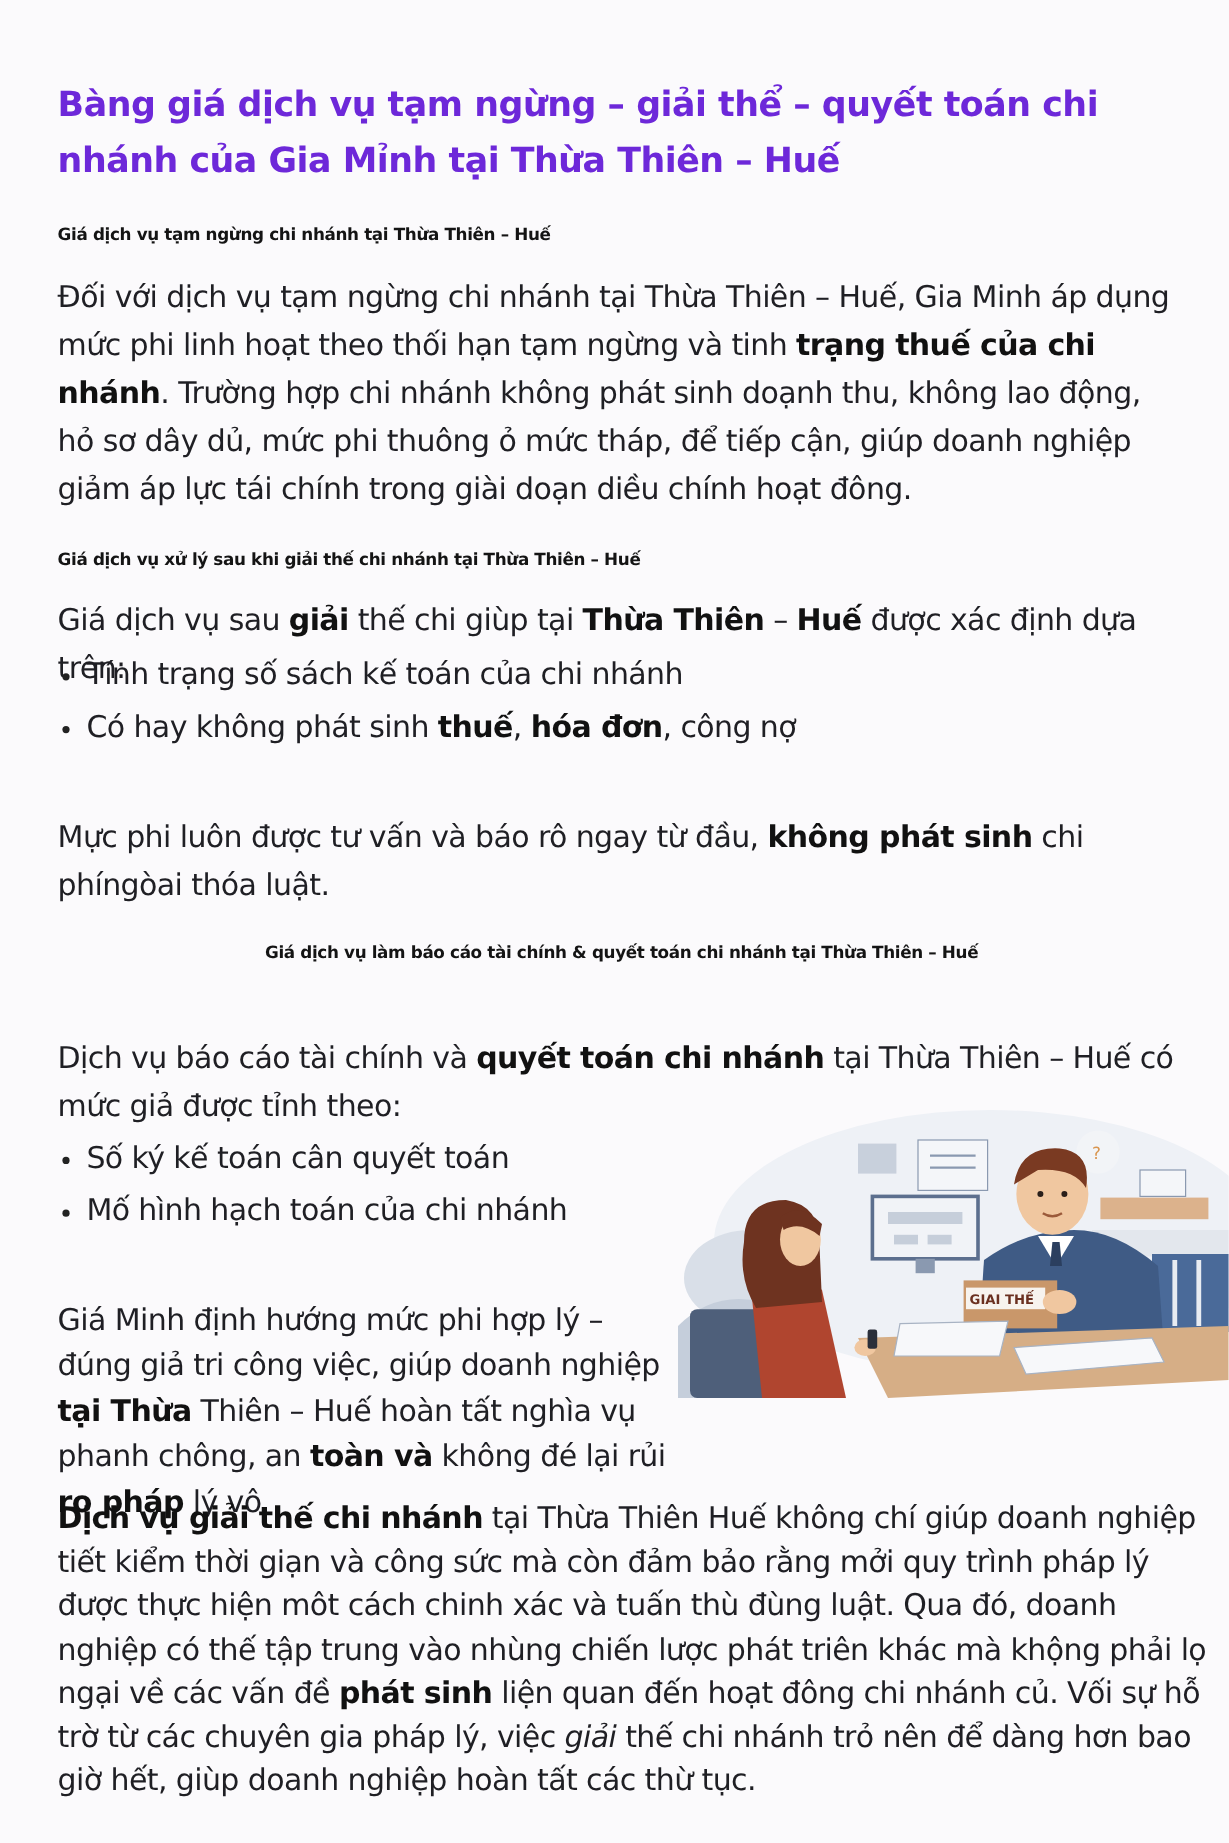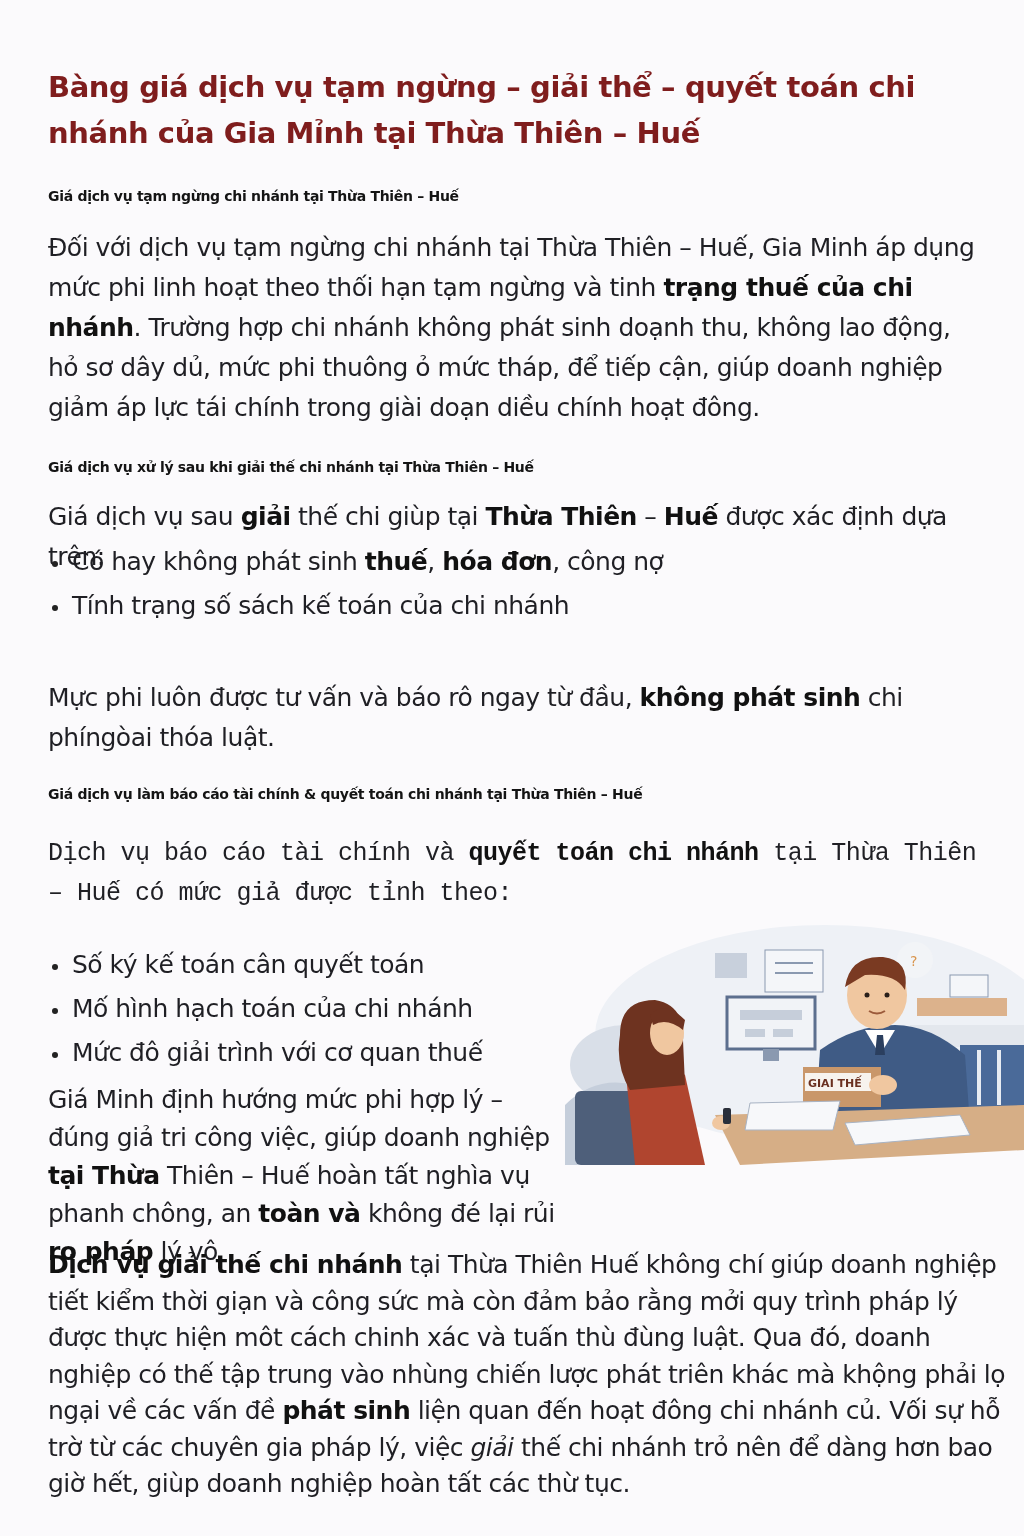--- a/index.html
+++ b/index.html
@@ -1,48 +1,47 @@
 <!DOCTYPE html>
 <html><head>
 <meta charset="utf-8">
 <style>
   * { box-sizing: border-box; margin: 0; padding: 0; }
   html, body { width: 1024px; height: 1536px; background: #fbfafc; overflow: hidden; }
   body { font-family: "DejaVu Sans", "Liberation Sans", sans-serif; color: #1b1b1f; position: relative; }
-  h1 { position: absolute; left: 48px; top: 64px; width: 900px; font-size: 29px; line-height: 46px; font-weight: bold; letter-spacing: -0.4px; color: #7f1d1d; }
+  h1 { position: absolute; left: 48px; top: 64px; width: 900px; font-size: 29px; line-height: 46px; font-weight: bold; letter-spacing: -0.4px; color: #6d28d9; }
   h2 { position: absolute; left: 48px; font-size: 14px; line-height: 36px; font-weight: bold; letter-spacing: -0.3px; color: #141414; }
   p, ul { position: absolute; left: 48px; font-size: 25px; line-height: 40px; letter-spacing: -0.5px; color: #1f1f24; }
   p b, li b { font-weight: bold; color: #111; }
   ul { list-style: none; }
   ul li { position: relative; padding-left: 24px; height: 44px; line-height: 40px; }
   ul li::before { content: ""; position: absolute; left: 4px; top: 19px; width: 6px; height: 6px; border-radius: 50%; background: #222; }
   .illus { position: absolute; left: 565px; top: 925px; width: 459px; height: 240px; }
 </style>
 </head>
 <body>
 
 <h1>Bàng giá dịch vụ tạm ngừng – giải thể – quyết toán chi nhánh của Gia Mỉnh tại Thừa Thiên – Huế</h1>
 
 <h2 style="top:178px;">Giá dịch vụ tạm ngừng chi nhánh tại Thừa Thiên – Huế</h2>
 <p style="top:228px; width:940px;"><span>Đối với dịch vụ tạm ngừng chi nhánh tại Thừa Thiên – Huế, Gia Minh áp dụng mức phi linh hoạt theo thối hạn tạm ngừng và tinh </span><b>trạng thuế của chi nhánh</b><span>. Trường hợp chi nhánh không phát sinh doạnh thu, không lao động, hỏ sơ dây dủ, mức phi thuông ỏ mức tháp, để tiếp cận, giúp doanh nghiệp giảm áp lực tái chính trong giài doạn diều chính hoạt đông.</span></p>
 
 <h2 style="top:449px;text-align:right;">Giá dịch vụ xử lý sau khi giải thế chi nhánh tại Thừa Thiên – Huế</h2>
 <p style="top:497px; width:960px;"><span>Giá dịch vụ sau </span><b>giải</b><span> thế chi giùp tại </span><b>Thừa Thiên</b><span> – </span><b>Huế</b><span> được xác định dựa trên:</span></p>
 <ul style="top:542px; width:900px;">
+  <li>Tính trạng số sách kế toán của chi nhánh</li>
   <li><span>Có hay không phát sinh </span><b>thuế</b><span>, </span><b>hóa đơn</b><span>, công nợ</span></li>
-  <li>Tính trạng số sách kế toán của chi nhánh</li>
 </ul>
 <p style="top:678px; width:930px;"><span>Mực phi luôn được tư vấn và báo rô ngay từ đầu, </span><b>không phát sinh</b><span> chi phíngòai thóa luật.</span></p>
 
-<h2 style="top:776px; width:940px;">Giá dịch vụ làm báo cáo tài chính &amp; quyết toán chi nhánh tại Thừa Thiên – Huế</h2>
-<p style="top:834px; width:940px;font-family:Liberation Mono, monospace;"><span>Dịch vụ báo cáo tài chính và </span><b>quyết toán chi nhánh</b><span> tại Thừa Thiên – Huế có mức giả được tỉnh theo:</span></p>
+<h2 style="top:776px; width:940px;text-align:center;">Giá dịch vụ làm báo cáo tài chính &amp; quyết toán chi nhánh tại Thừa Thiên – Huế</h2>
+<p style="top:862px; width:940px;"><span>Dịch vụ báo cáo tài chính và </span><b>quyết toán chi nhánh</b><span> tại Thừa Thiên – Huế có mức giả được tỉnh theo:</span></p>
 <ul style="top:945px; width:520px;">
   <li>Số ký kế toán cân quyết toán</li>
   <li>Mố hình hạch toán của chi nhánh</li>
-  <li>Mức đô giải trình với cơ quan thuế</li>
 </ul>
 <p style="top:1081px; width:520px; line-height:38px;"><span>Giá Minh định hướng mức phi hợp lý – đúng giả tri công việc, giúp doanh nghiệp </span><b>tại Thừa</b><span> Thiên – Huế hoàn tất nghìa vụ phanh chông, an </span><b>toàn và</b><span> không đé lại rủi </span><b>ro pháp</b><span>  lý vô</span></p>
 
 <div class="illus">
   <svg width="459" height="240" viewBox="0 0 459 240" xmlns="http://www.w3.org/2000/svg">
     <ellipse cx="260" cy="110" rx="230" ry="110" fill="#eef1f6"></ellipse>
     <ellipse cx="60" cy="140" rx="55" ry="40" fill="#d9dfe8"></ellipse>
     <rect x="150" y="28" width="32" height="25" fill="#c8d0dc"></rect>
     <rect x="200" y="25" width="58" height="42" fill="#f4f6f9" stroke="#8a99b0"></rect>
     <line x1="210" y1="38" x2="248" y2="38" stroke="#8a99b0" stroke-width="2"></line>

